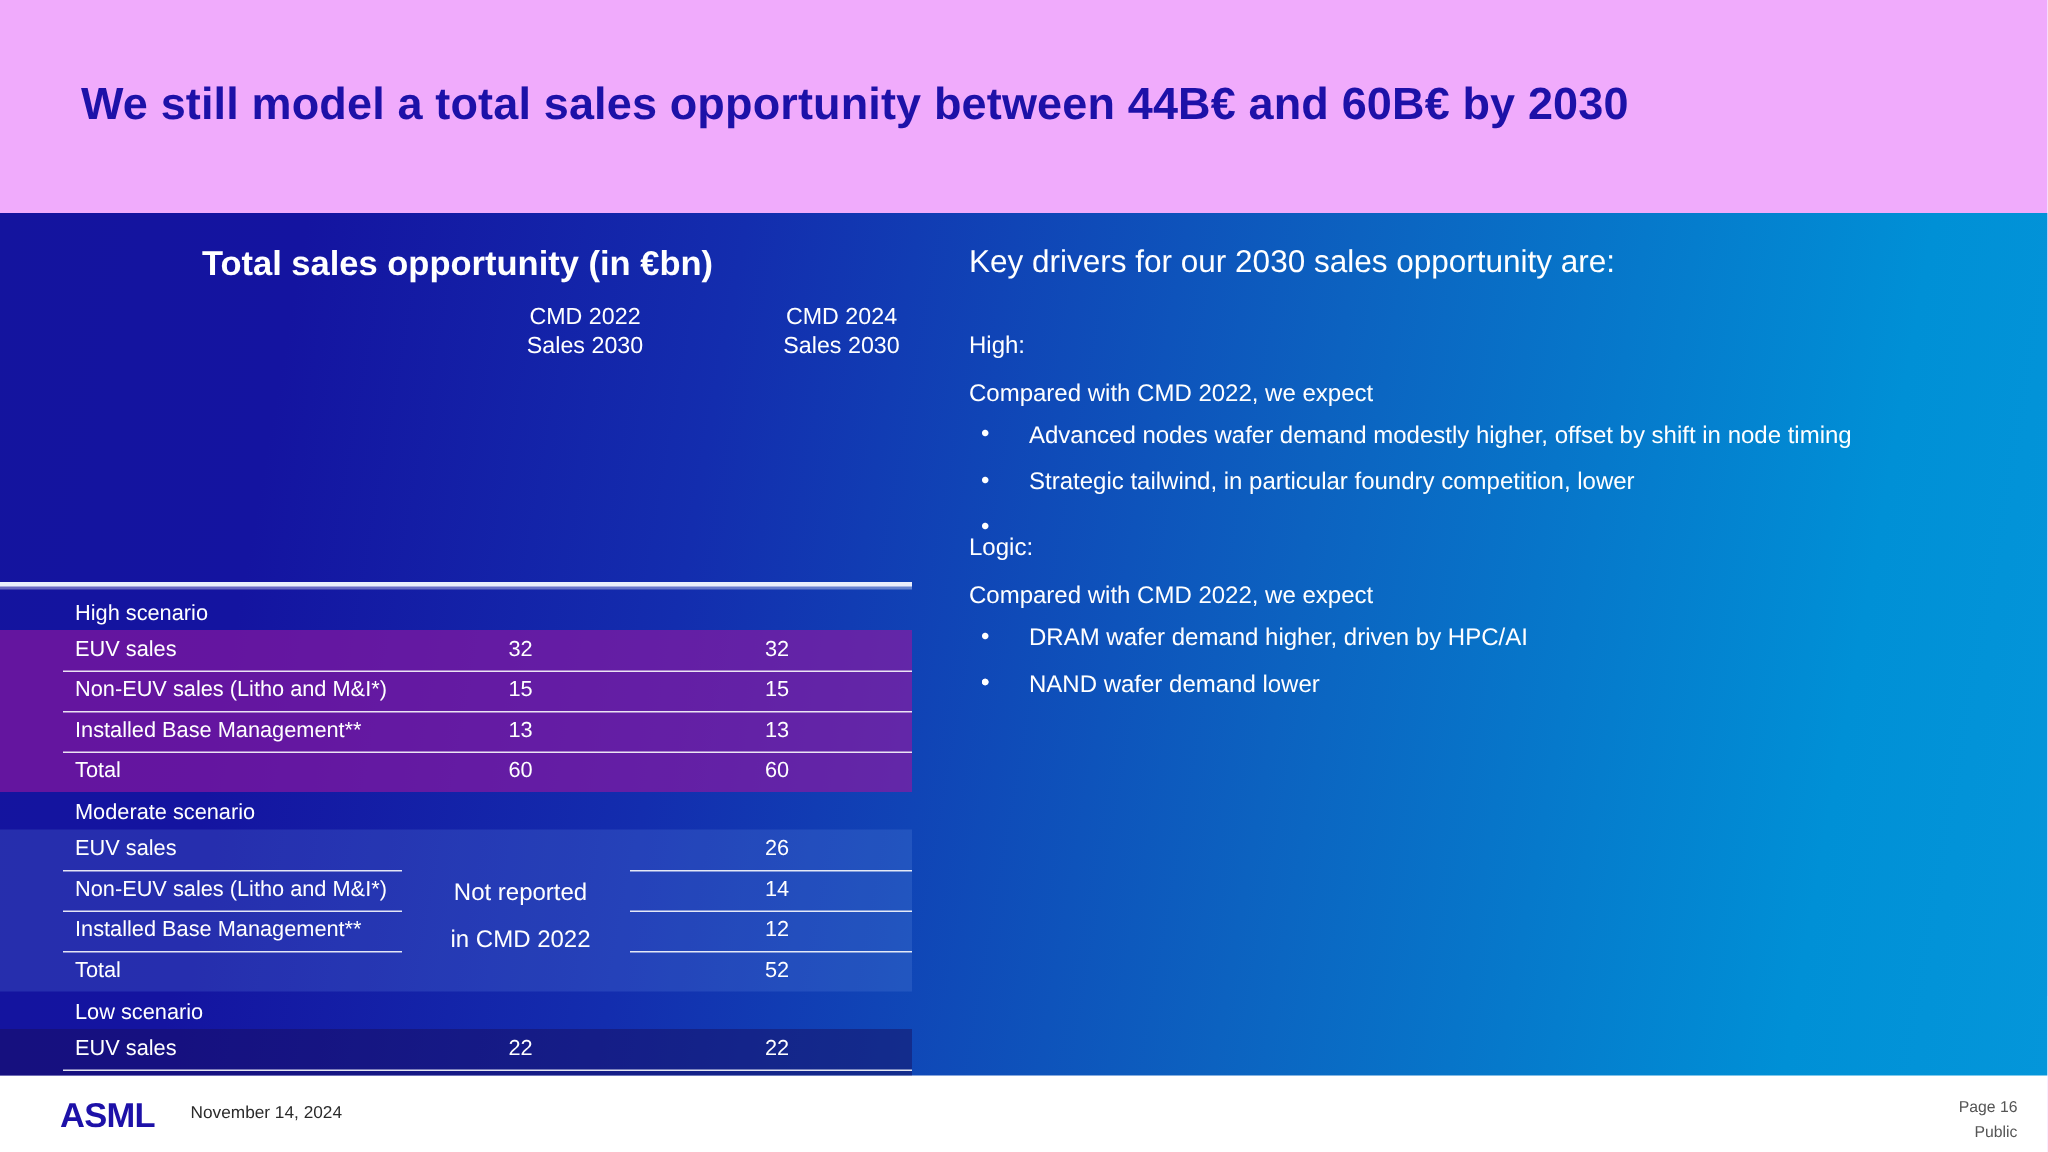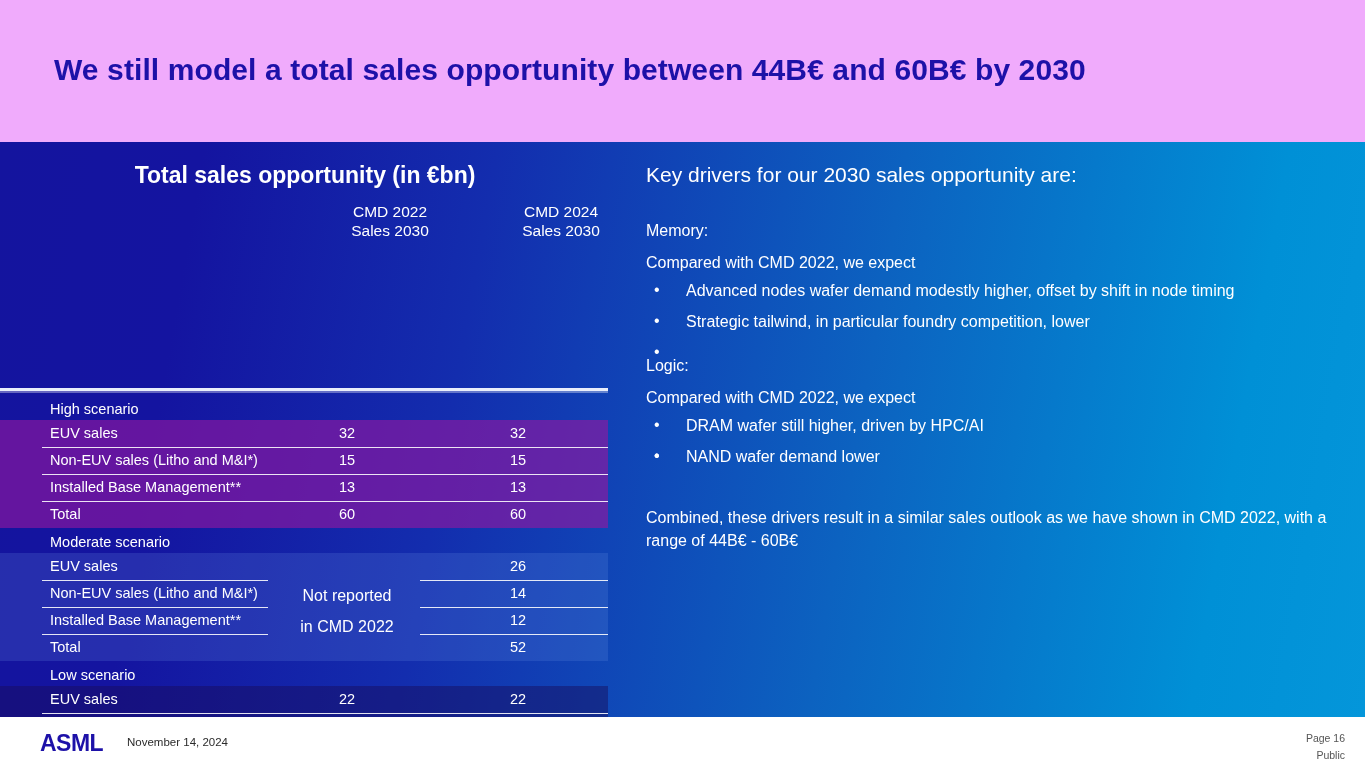--- a/index.html
+++ b/index.html
@@ -299,54 +299,53 @@
         
       </div>
 
     </div>
 
     <div class="drivers">
       <div class="drv-title">Key drivers for our 2030 sales opportunity are:</div>
 
       <div class="drv-body">
 
-        <div class="drv-h">Memory:</div>
+        <div class="drv-h">High:</div>
         <div class="drv-sub">Compared with CMD 2022, we expect</div>
         <ul class="bullets">
           <li>
             <span class="bdot">•</span>
             <span>Advanced nodes wafer demand modestly higher, offset by shift in node timing</span>
           </li>
           <li>
             <span class="bdot">•</span>
             <span>Strategic tailwind, in particular foundry competition, lower</span>
           </li>
           <li>
             <span class="bdot">•</span>
           </li>
         </ul>
 
         <div class="drv-h">Logic:</div>
         <div class="drv-sub">Compared with CMD 2022, we expect</div>
         <ul class="bullets">
           <li>
             <span class="bdot">•</span>
-            <span>DRAM wafer still higher, driven by HPC/AI</span>
+            <span>DRAM wafer demand higher, driven by HPC/AI</span>
           </li>
           <li>
             <span class="bdot">•</span>
           </li>
           <li>
             <span class="bdot">•</span>
             <span>NAND wafer demand lower</span>
           </li>
         </ul>
 
         <div class="spacer-sm"></div>
-        <div class="drv-foot">Combined, these drivers result in a similar sales outlook as we have shown in CMD 2022, with a range of 44B€ - 60B€</div>
       </div>
     </div>
 
   </div>
 
   <div class="logo">ASML</div>
   <div class="date">November 14, 2024</div>
   <div class="pagenum">Page 16</div>
   <div class="publicmark">Public</div>
 

